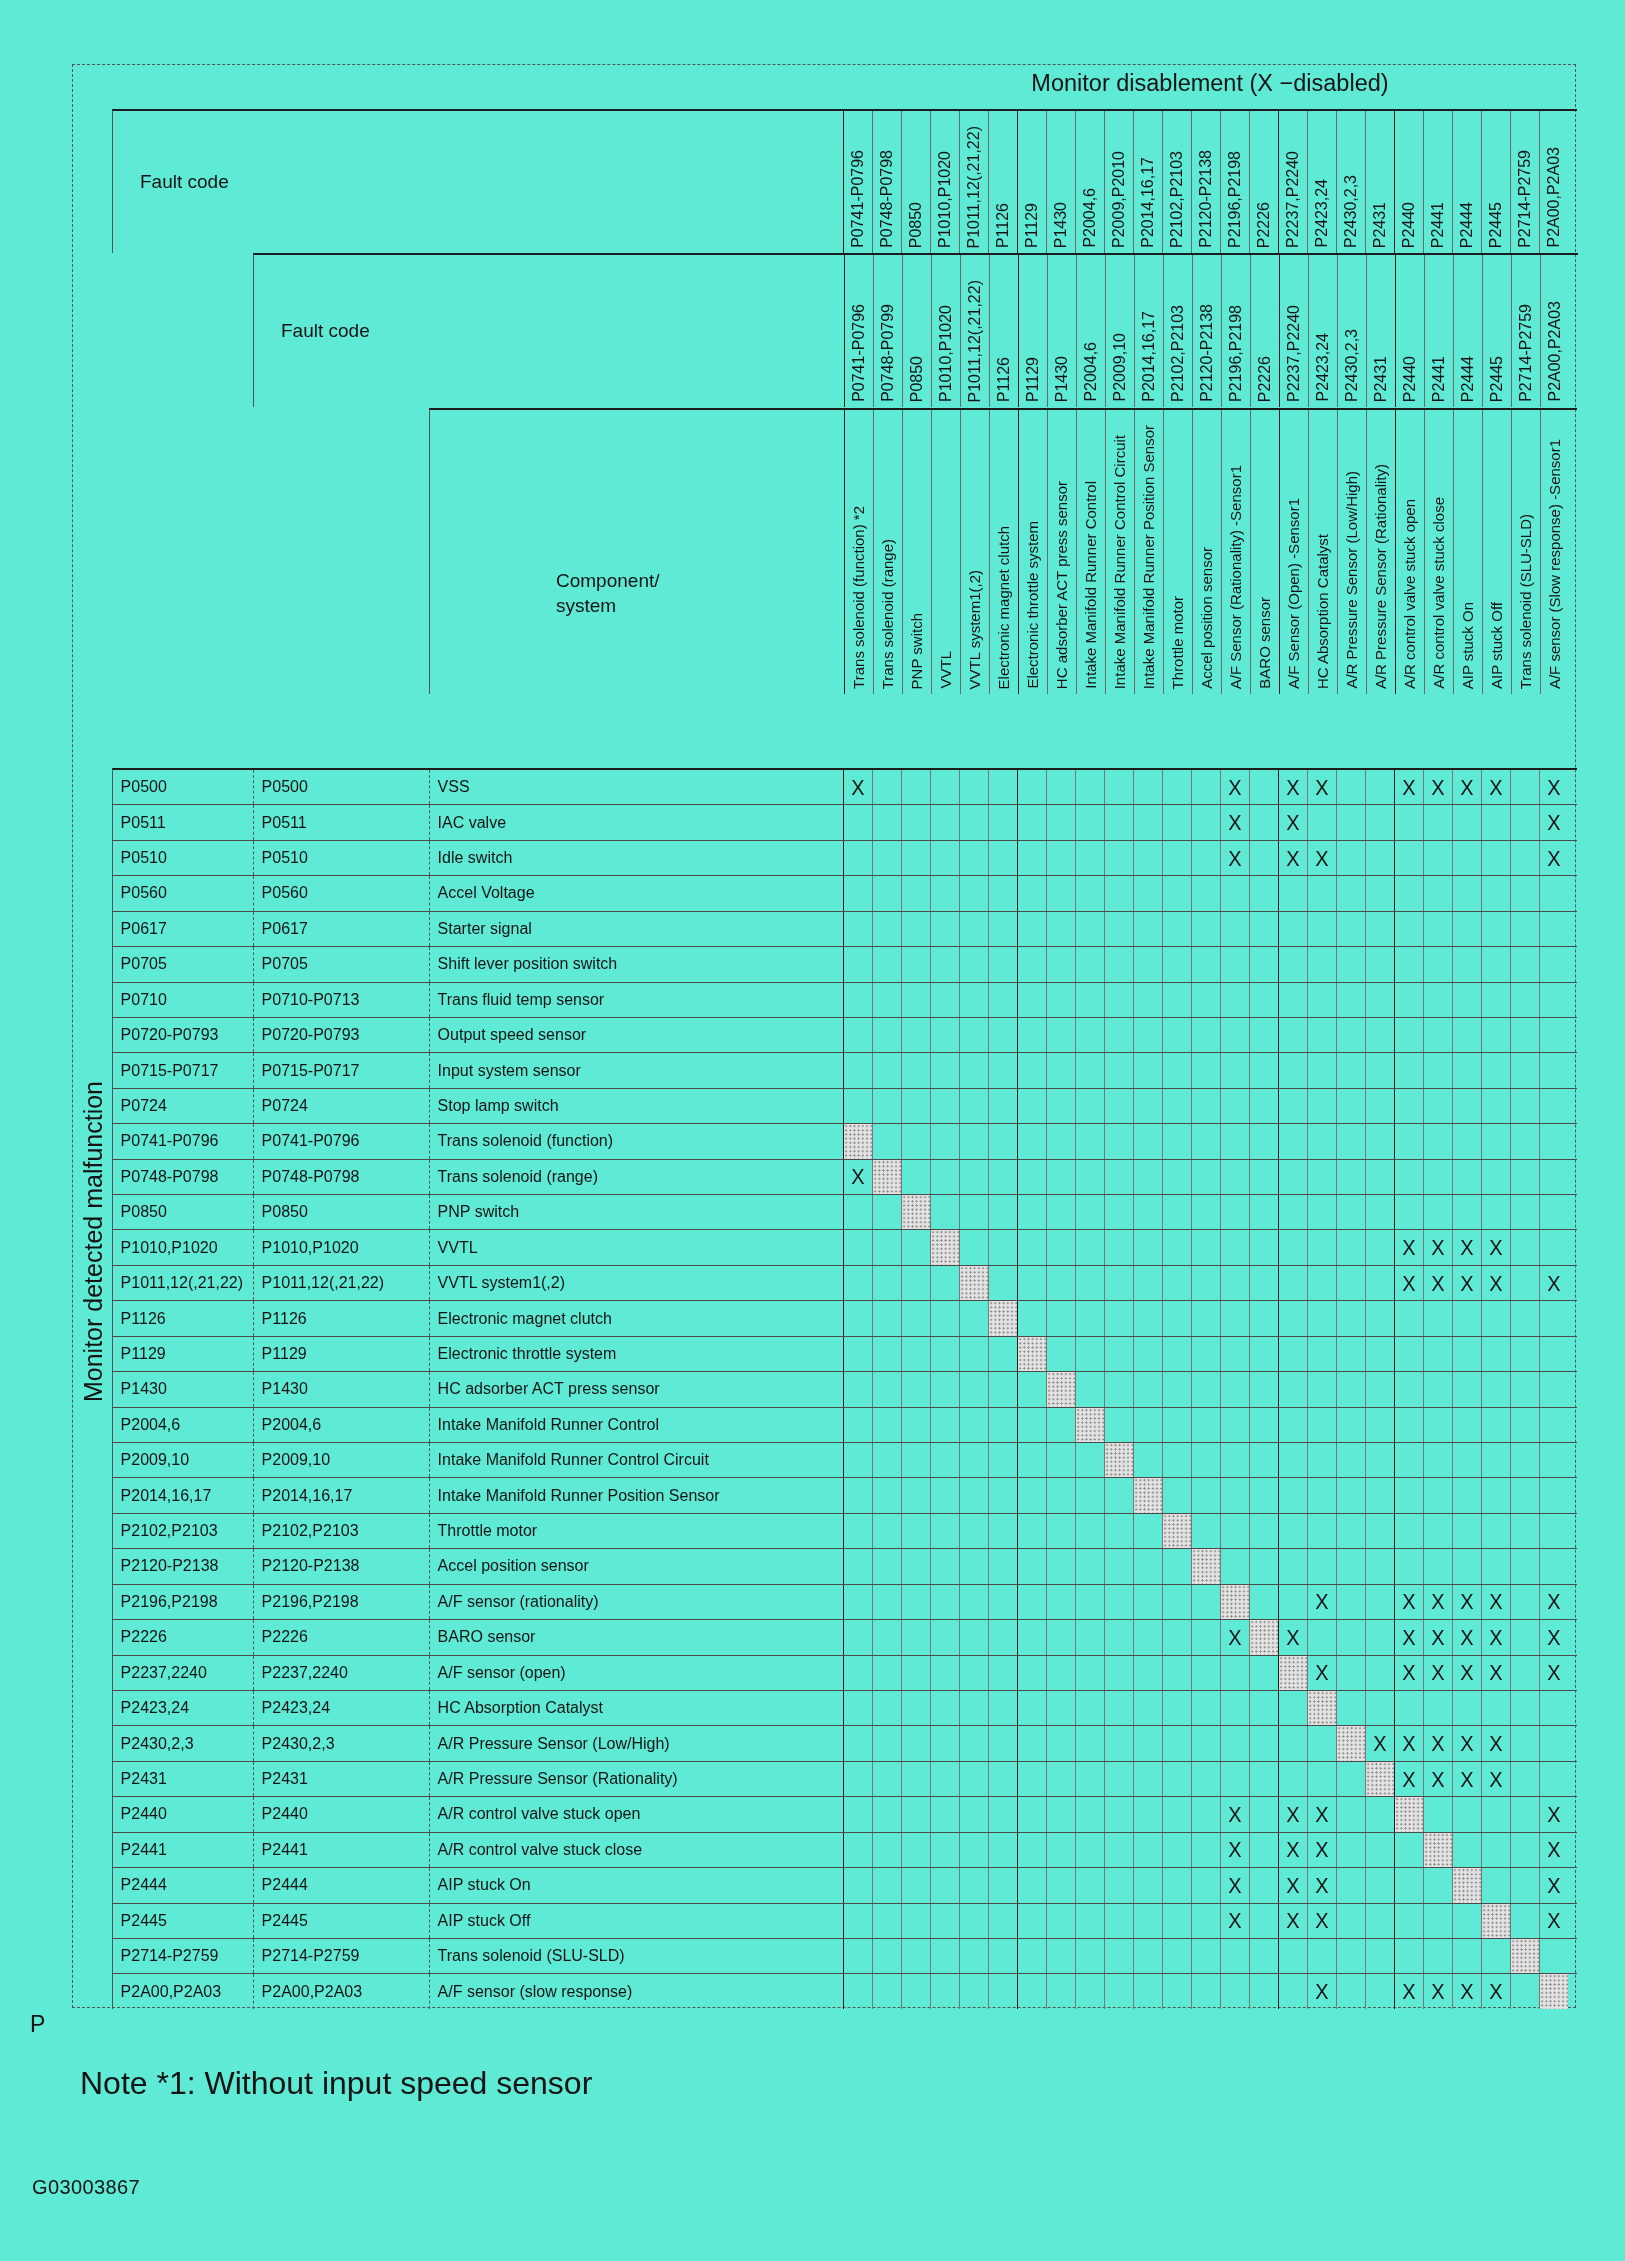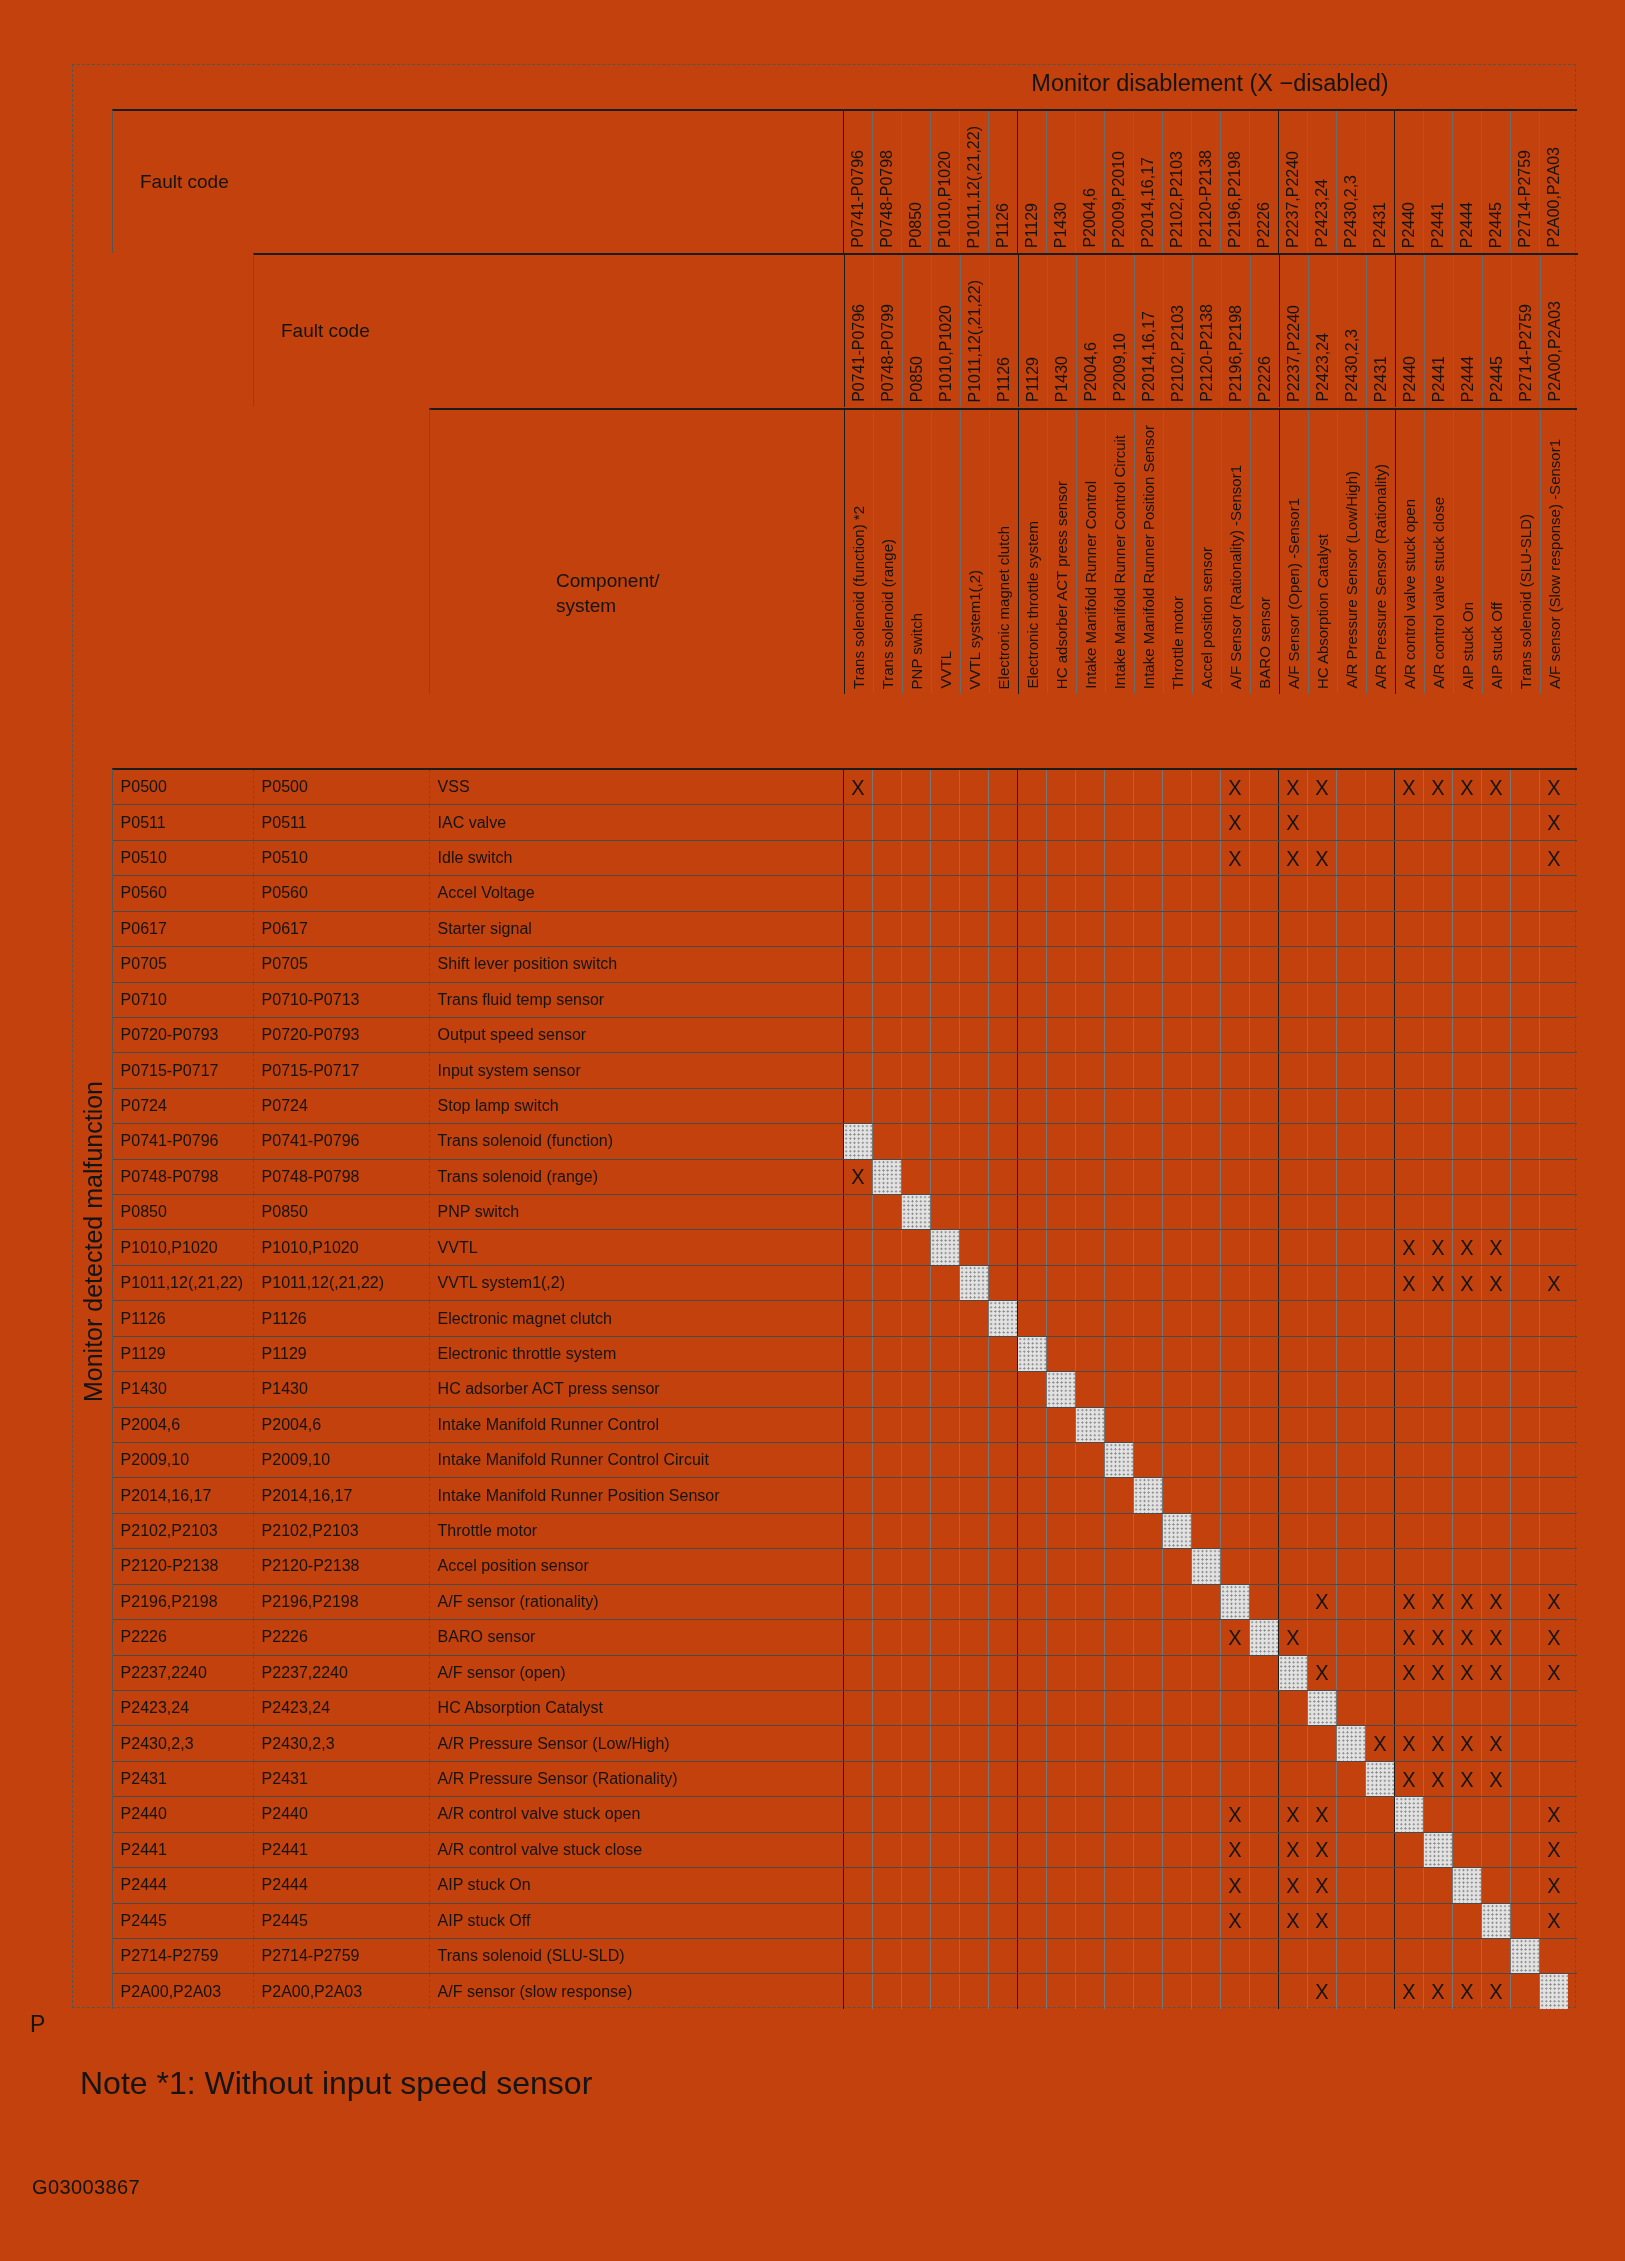--- a/index.html
+++ b/index.html
@@ -1,17 +1,17 @@
 <!DOCTYPE html>
 <html style="font-size:13.4px"><head>
 <meta charset="utf-8">
 <style>
   html,body { margin:0; padding:0; background:#ffffff; }
   .page {
-    position:relative; width:1626px; height:2261px; background:#c2410c;
+    position:relative; width:1626px; height:2261px; background:#5eead4;
     font-family:"Liberation Sans", sans-serif; color:#141414; overflow:hidden;
   }
   .outer {
     position:absolute; left:72px; top:64px; width:1504px; height:1944px;
     border:0.8px dashed #555; box-sizing:border-box;
   }
   .title {
     position:absolute; left:770px; top:5px; width:734px; text-align:center;
     font-size:23.5px; white-space:nowrap;
   }

